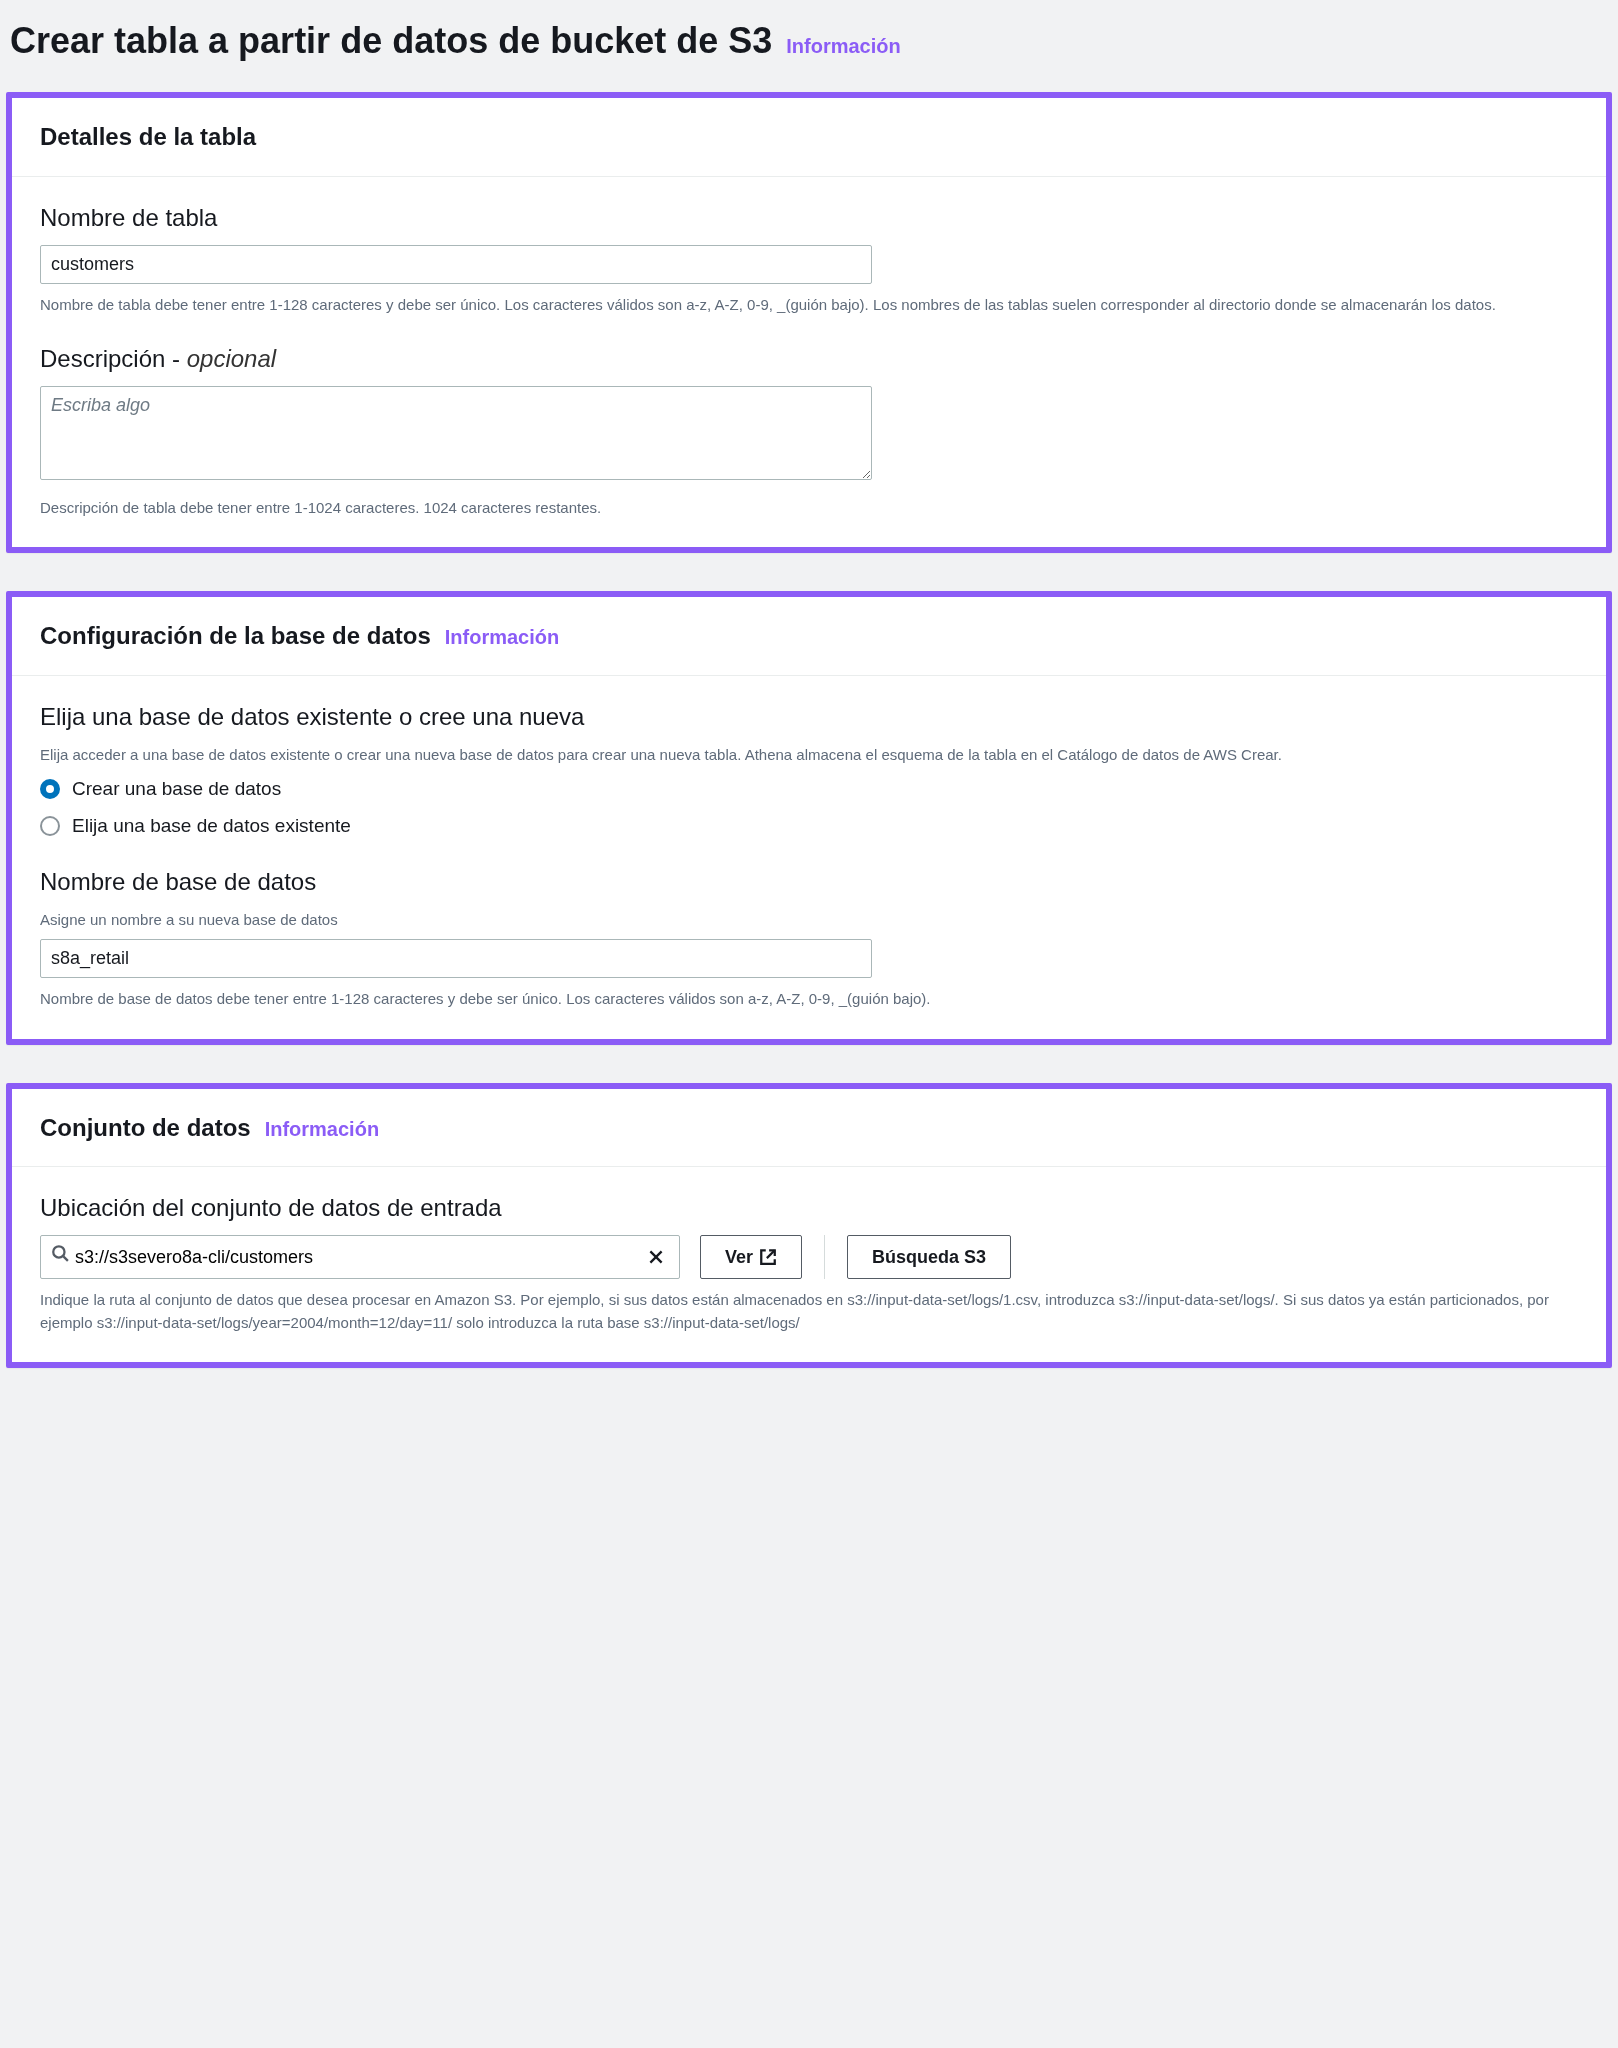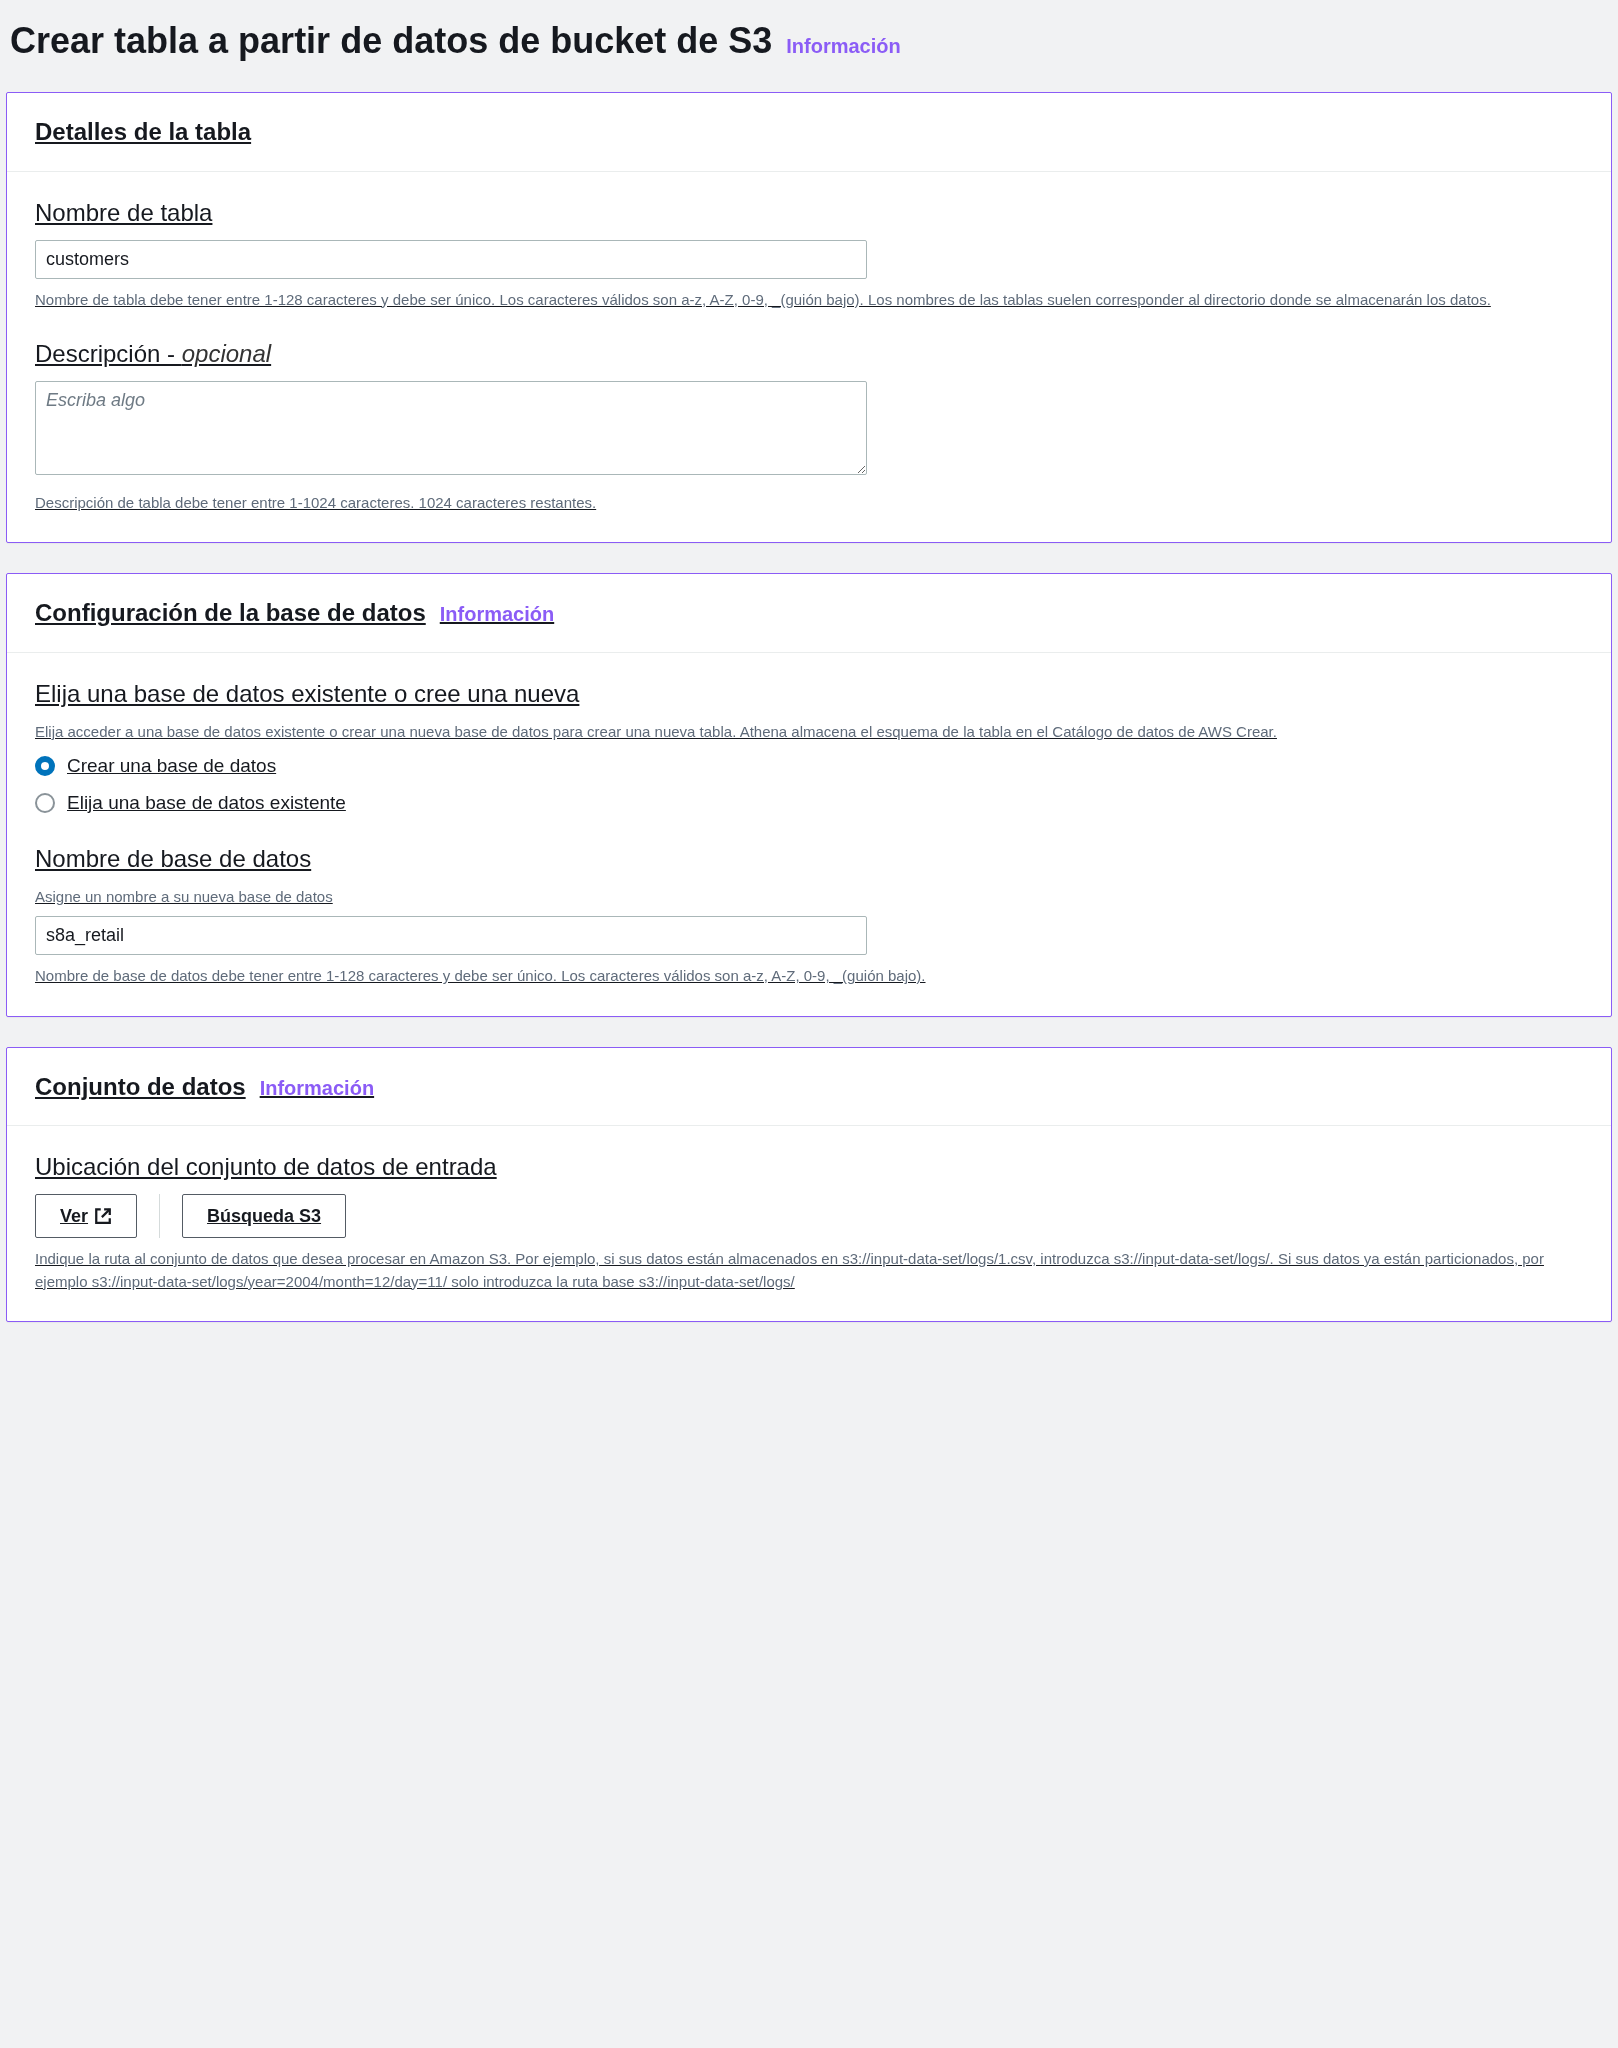--- a/index.html
+++ b/index.html
@@ -21,25 +21,24 @@
     gap: 14px;
   }
   a.info-link {
     color: #8b5cf6;
     font-size: 20px;
     font-weight: 700;
     text-decoration: none;
   }
   .panel {
     background: #fff;
-    border: 1px solid #8b5cf6;
-    border-radius: 2px;
-    margin-bottom: 30px;
+    border: 6px solid #8b5cf6;
+    border-radius: 2px;
+    margin-bottom: 38px;
     box-shadow: 0 1px 1px rgba(0,0,0,0.04);
-    text-decoration: underline;
   }
   .panel-header {
     padding: 22px 28px;
     border-bottom: 1px solid #eaeded;
   }
   .panel-header h2 {
     font-size: 24px;
     font-weight: 700;
     margin: 0;
     display: flex;
@@ -236,20 +235,35 @@
       <span>Conjunto de datos</span>
       <a href="#" class="info-link">Información</a>
     </h2>
   </div>
   <div class="panel-body">
 
     <div class="field-group">
       <div class="field-label">Ubicación del conjunto de datos de entrada</div>
 
       <div class="search-row">
+        <div class="search-box">
+          <span>
+            <svg class="icon" viewBox="0 0 16 16" fill="none" stroke="#545b64" stroke-width="2">
+              <circle cx="7" cy="7" r="5"></circle>
+              <line x1="11" y1="11" x2="15" y2="15"></line>
+            </svg>
+          </span>
+          <input type="text" value="s3://s3severo8a-cli/customers" style="">
+          <button class="icon-btn">
+            <svg class="icon" viewBox="0 0 16 16" fill="none" stroke="#16191f" stroke-width="2">
+              <line x1="3" y1="3" x2="13" y2="13"></line>
+              <line x1="13" y1="3" x2="3" y2="13"></line>
+            </svg>
+          </button>
+        </div>
 
         <button class="btn">
           <span>Ver</span>
           <svg class="icon" viewBox="0 0 16 16" fill="none" stroke="#16191f" stroke-width="2">
             <path d="M6 2H2v12h12v-4"></path>
             <path d="M9 2h5v5"></path>
             <line x1="14" y1="2" x2="7" y2="9"></line>
           </svg>
         </button>
 

